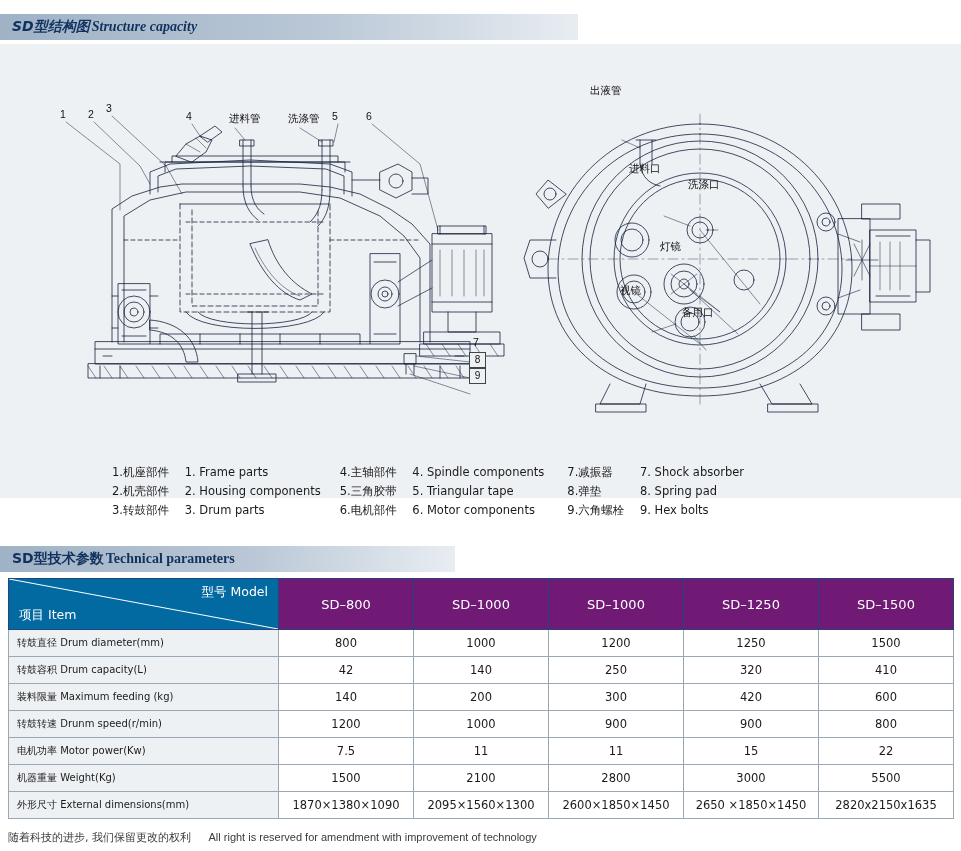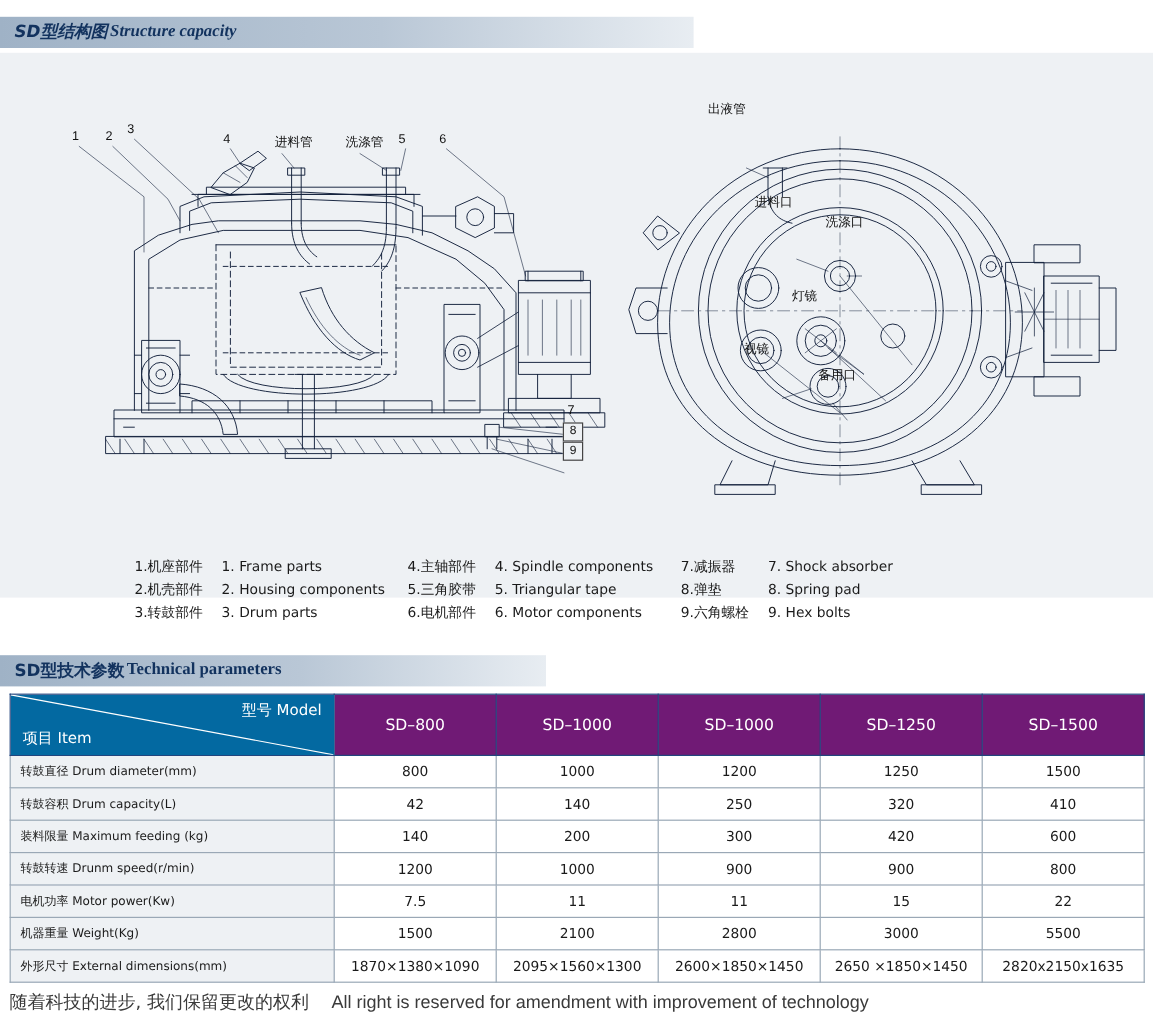--- a/index.html
+++ b/index.html
@@ -181,21 +181,21 @@
   col.cx { width: 135px; }
 
   
   #footer {
     position: absolute;
     left: 0;
     bottom: 6px;
     width: 763px;
     padding-left: 8px;
     box-sizing: border-box;
-    font-size: 15px;
+    font-size: 11px;
     color: #3a3a3a;
     font-family: "DejaVu Sans", "Liberation Sans", sans-serif;
   }
   #footer .en { font-family: "Liberation Sans", sans-serif; margin-left: 14px; }
 </style>
 </head>
 <body>
 
 <div class="section-bar" id="structure-bar">
   <span class="cn">SD型结构图</span>

